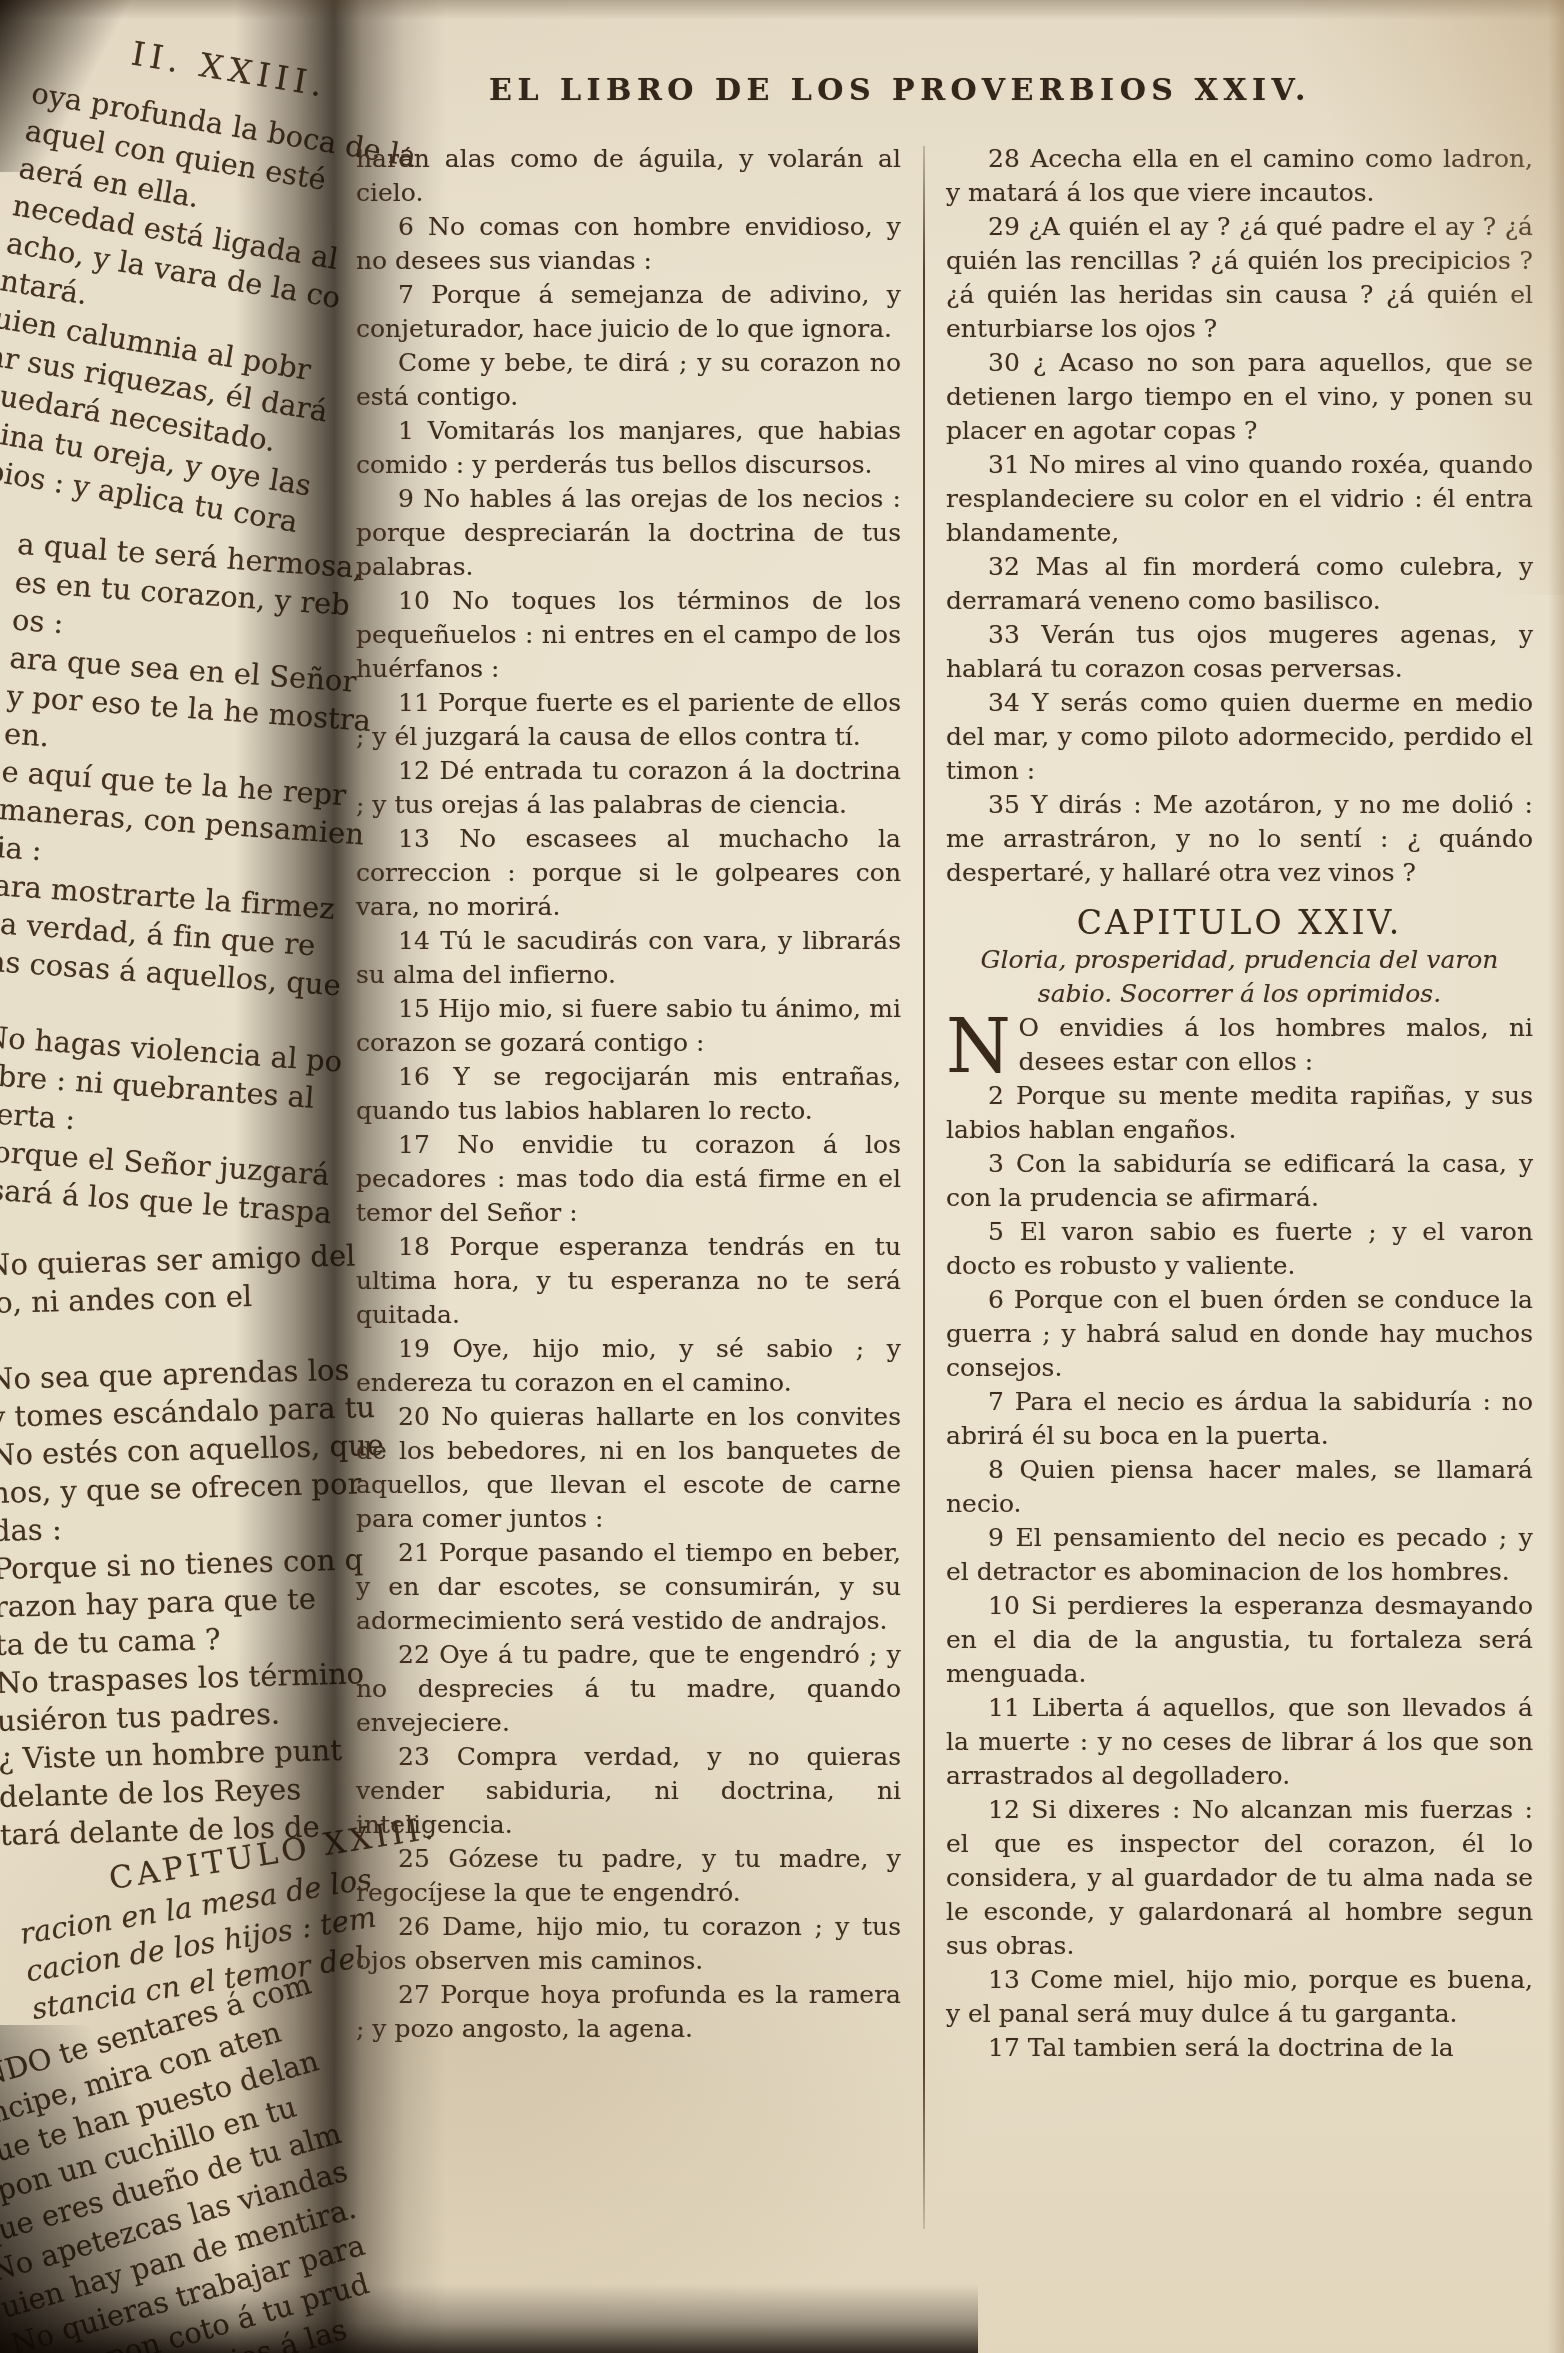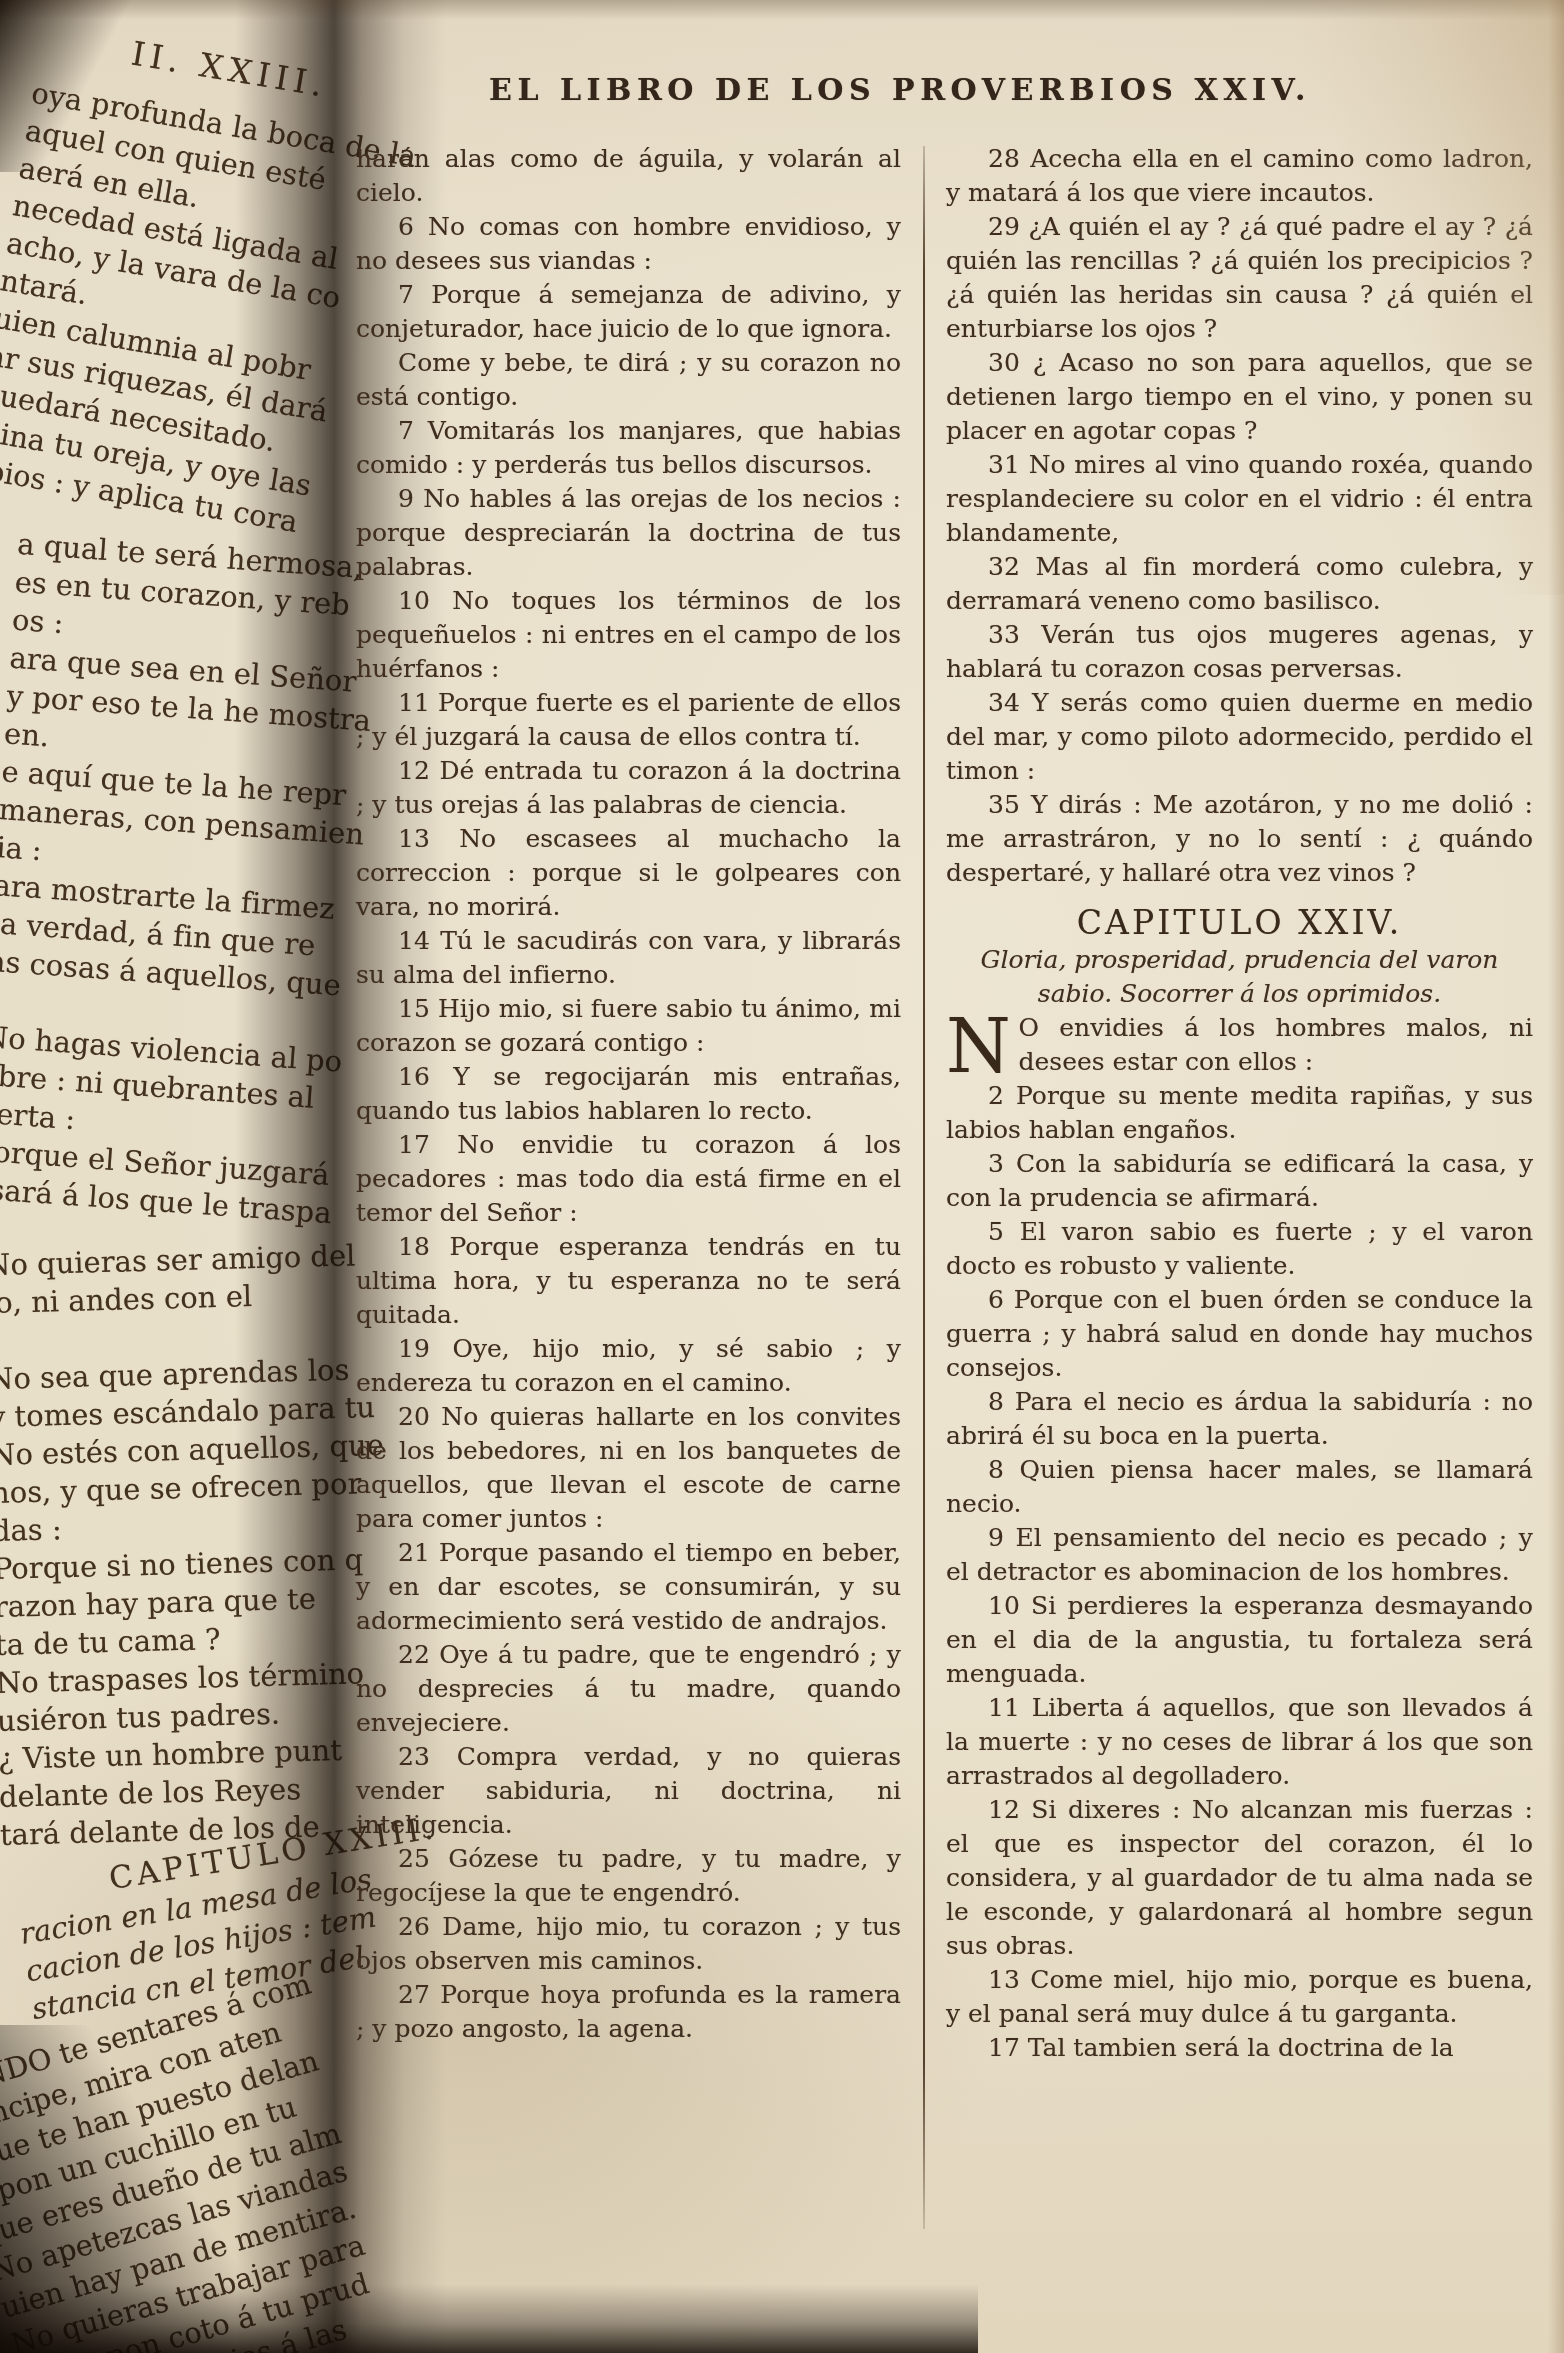--- a/index.html
+++ b/index.html
@@ -145,21 +145,21 @@
   <div class="gutter"></div>
 
   <div class="right-page">
     <div class="runhead">EL LIBRO DE LOS PROVERBIOS XXIV.</div>
     <div class="columns">
       <div class="col col1">
           <p class="verse noindent"><span>harán alas como de águila, y volarán al cielo.</span></p>
           <p class="verse"><span>6 No comas con hombre envidioso, y no desees sus viandas :</span></p>
           <p class="verse"><span>7 Porque á semejanza de adivino, y conjeturador, hace juicio de lo que ignora.</span></p>
           <p class="verse"><span>Come y bebe, te dirá ;  y su corazon no está contigo.</span></p>
-          <p class="verse"><span>7 Vomitarás los manjares, que habias comido :  y perderás tus bellos discursos.</span></p>
+          <p class="verse"><span>1 Vomitarás los manjares, que habias comido :  y perderás tus bellos discursos.</span></p>
           <p class="verse"><span>9 No hables á las orejas de los necios : porque despreciarán la doctrina de tus palabras.</span></p>
           <p class="verse"><span>10 No toques los términos de los pequeñuelos :  ni entres en el campo de los huérfanos :</span></p>
           <p class="verse"><span>11 Porque fuerte es el pariente de ellos ;  y él juzgará la causa de ellos contra tí.</span></p>
           <p class="verse"><span>12 Dé entrada tu corazon á la doctrina ;  y tus orejas á las palabras de ciencia.</span></p>
           <p class="verse"><span>13 No escasees al muchacho la correccion :  porque si le golpeares con vara, no morirá.</span></p>
           <p class="verse"><span>14 Tú le sacudirás con vara, y librarás su alma del infierno.</span></p>
           <p class="verse"><span>15 Hijo mio, si fuere sabio tu ánimo, mi corazon se gozará contigo :</span></p>
           <p class="verse"><span>16 Y se regocijarán mis entrañas, quando tus labios hablaren lo recto.</span></p>
           <p class="verse"><span>17 No envidie tu corazon á los pecadores :  mas todo dia está firme en el temor del Señor :</span></p>
           <p class="verse"><span>18 Porque esperanza tendrás en tu ultima hora, y tu esperanza no te será quitada.</span></p>
@@ -184,21 +184,21 @@
             <p class="verse"><span>35 Y dirás :  Me azotáron, y no me dolió :  me arrastráron, y no lo sentí : ¿ quándo despertaré, y hallaré otra vez vinos ?</span></p>
           </div>
         <h2 class="chaphead">CAPITULO XXIV.</h2>
         <p class="chapsum">Gloria, prosperidad, prudencia del varon sabio.   Socorrer á los oprimidos.</p>
         <div>
             <p class="verse noindent"><span class="dropcap">N</span><span>O envidies á los hombres  malos, ni desees estar con ellos :</span></p>
             <p class="verse"><span>2 Porque su mente medita rapiñas, y sus labios hablan engaños.</span></p>
             <p class="verse"><span>3 Con la sabiduría se edificará la casa, y con la prudencia se afirmará.</span></p>
             <p class="verse"><span>5 El varon sabio es fuerte ;  y el varon docto es robusto y valiente.</span></p>
             <p class="verse"><span>6 Porque con el buen órden se conduce la guerra ;  y habrá salud en donde hay muchos consejos.</span></p>
-            <p class="verse"><span>8 Para el necio es árdua la sabiduría : no abrirá él su boca en la puerta.</span></p>
+            <p class="verse"><span>7 Para el necio es árdua la sabiduría : no abrirá él su boca en la puerta.</span></p>
             <p class="verse"><span>8 Quien piensa hacer males, se llamará necio.</span></p>
             <p class="verse"><span>9 El pensamiento del necio es pecado ; y el detractor es abominacion de los hombres.</span></p>
             <p class="verse"><span>10 Si perdieres la esperanza desmayando en el dia de la angustia, tu fortaleza será menguada.</span></p>
             <p class="verse"><span>11 Liberta á aquellos, que son llevados á la muerte :  y no ceses de librar á los que son arrastrados al degolladero.</span></p>
             <p class="verse"><span>12 Si dixeres :  No alcanzan mis fuerzas :  el que es inspector del corazon, él lo considera, y al guardador de tu alma nada se le esconde, y galardonará al hombre segun sus obras.</span></p>
             <p class="verse"><span>13 Come miel, hijo mio, porque es buena, y el panal será muy dulce á tu garganta.</span></p>
             <p class="verse"><span>17 Tal tambien será la doctrina de la</span></p>
           </div>
       </div>
     </div>

